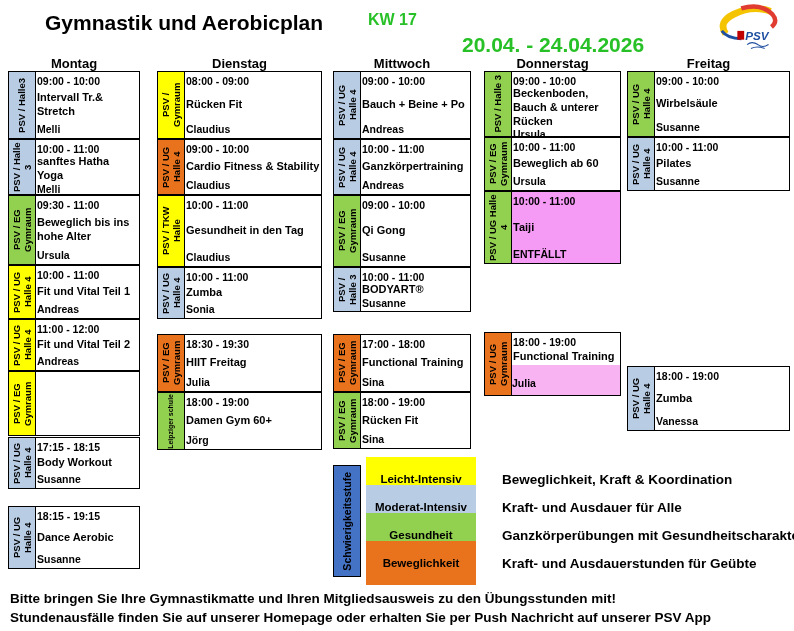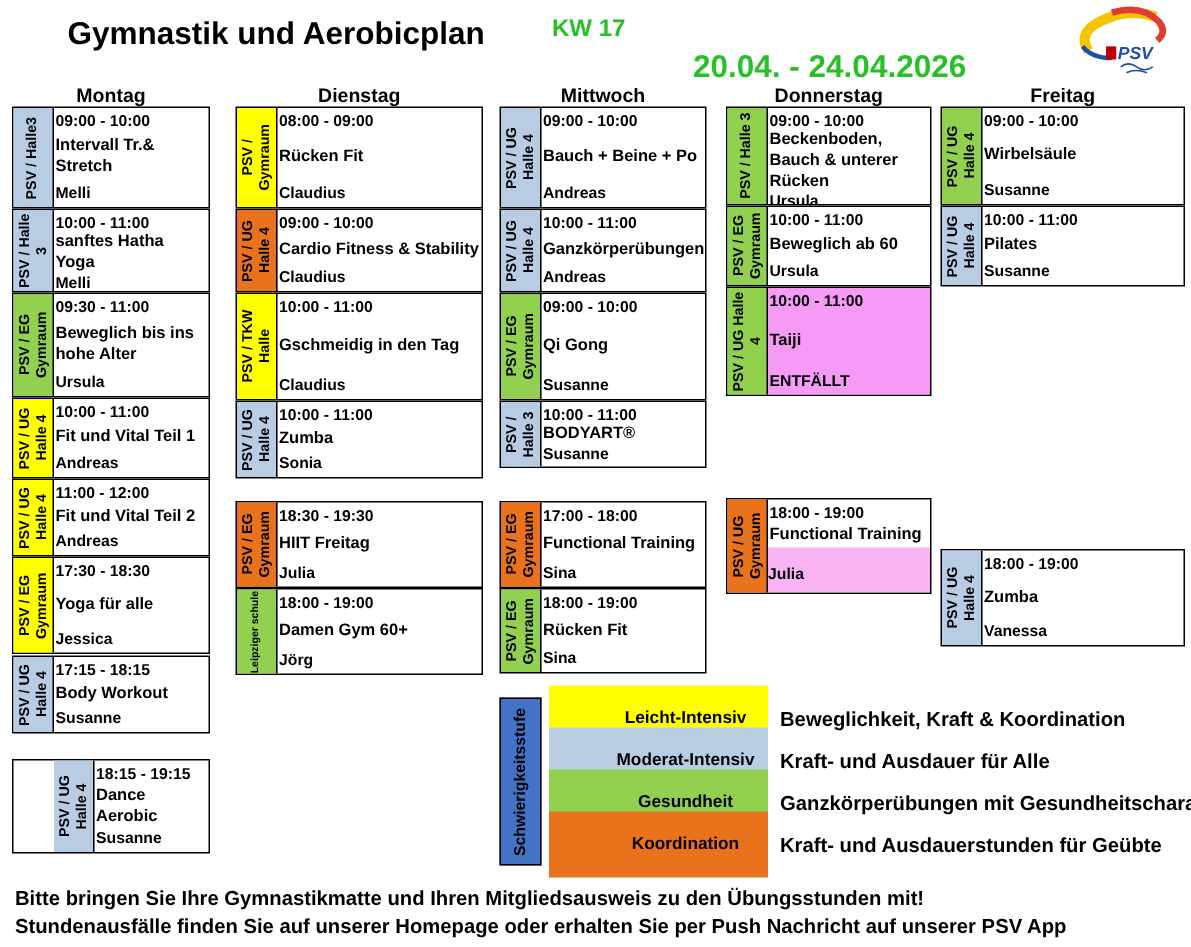--- a/index.html
+++ b/index.html
@@ -35,26 +35,26 @@
   .trainer-pink .trainer{background:#f7b3f2;margin:0 -1px -3px;padding:12px 0 6px;}
 
   
   .legend{position:absolute;left:333px;top:465px;}
   .legend-bar{position:absolute;left:0;top:0;width:28px;height:112px;background:#4472c4;
               border:1.6px solid #000;box-sizing:border-box;display:flex;align-items:center;justify-content:center;}
   .legend-bar span{writing-mode:vertical-rl;transform:rotate(180deg);font-weight:bold;font-size:10.5px;}
   .legend-rows{position:absolute;left:33px;top:0;}
   .legend-row{display:flex;align-items:center;height:28px;}
   .legend-chip{flex:0 0 110px;width:110px;height:44px;display:flex;align-items:center;justify-content:center;
-               font-weight:bold;font-size:11.5px;padding-left:36px;}
+               font-weight:bold;font-size:11.5px;}
   .chip-leicht{background:#ffff00;}
   .chip-moderat{background:#b8cce4;}
   .chip-gesundheit{background:#92d050;}
   .chip-anspruchsvoll{background:#e8731c;}
-  .legend-desc{padding-left:8px;font-weight:bold;font-size:13.5px;white-space:nowrap;}
+  .legend-desc{padding-left:26px;font-weight:bold;font-size:13.5px;white-space:nowrap;}
 
   
   .footer-line1{position:absolute;left:10px;top:591px;font-weight:bold;font-size:13.5px;white-space:nowrap;}
   .footer-line2{position:absolute;left:10px;top:610px;font-weight:bold;font-size:13.5px;white-space:nowrap;}
 </style>
 </head>
 <body>
 
 <div class="page">
 
@@ -119,37 +119,32 @@
       <div class="cardbody">
           <div class="time">11:00 - 12:00</div>
           <div class="title">Fit und Vital Teil 2</div>
           <div class="trainer">Andreas</div>
         </div>
     </div>
     <div class="card lv-leicht" style="top:314px;height:65px;">
       <div class="side">
           <span>PSV / EG Gymraum</span>
         </div>
-      <div class="cardbody">
-          <div class="time">17:30 - 18:30</div>
-          <div class="title">Yoga für alle</div>
-          <div class="trainer">Jessica</div>
-        </div>
     </div>
     <div class="card lv-moderat" style="top:380px;height:52px;">
       <div class="side">
           <span>PSV / UG Halle 4</span>
         </div>
       <div class="cardbody">
           <div class="time">17:15 - 18:15</div>
           <div class="title">Body Workout</div>
           <div class="trainer">Susanne</div>
         </div>
     </div>
-    <div class="card lv-moderat" style="top:449px;height:63px;padding-left:27px;">
+    <div class="card lv-moderat" style="top:449px;height:63px;">
       <div class="side">
           <span>PSV / UG Halle 4</span>
         </div>
       <div class="cardbody">
           <div class="time">18:15 - 19:15</div>
           <div class="title">Dance Aerobic</div>
           <div class="trainer">Susanne</div>
         </div>
     </div>
   </div>
@@ -175,21 +170,21 @@
           <div class="title">Cardio Fitness &amp; Stability</div>
           <div class="trainer">Claudius</div>
         </div>
     </div>
     <div class="card lv-leicht" style="top:138px;height:72px;">
       <div class="side">
           <span>PSV / TKW Halle</span>
         </div>
       <div class="cardbody">
           <div class="time">10:00 - 11:00</div>
-          <div class="title">Gschmeidig in den Tag</div>
+          <div class="title">Gesundheit in den Tag</div>
           <div class="trainer">Claudius</div>
         </div>
     </div>
     <div class="card lv-moderat" style="top:210px;height:52px;">
       <div class="side">
           <span>PSV / UG Halle 4</span>
         </div>
       <div class="cardbody">
           <div class="time">10:00 - 11:00</div>
           <div class="title">Zumba</div>
@@ -229,21 +224,21 @@
           <div class="title">Bauch + Beine + Po</div>
           <div class="trainer">Andreas</div>
         </div>
     </div>
     <div class="card lv-moderat" style="top:82px;height:56px;">
       <div class="side">
           <span>PSV / UG Halle 4</span>
         </div>
       <div class="cardbody">
           <div class="time">10:00 - 11:00</div>
-          <div class="title">Ganzkörperübungen</div>
+          <div class="title">Ganzkörpertraining</div>
           <div class="trainer">Andreas</div>
         </div>
     </div>
     <div class="card lv-gesundheit" style="top:138px;height:72px;">
       <div class="side">
           <span>PSV / EG Gymraum</span>
         </div>
       <div class="cardbody">
           <div class="time">09:00 - 10:00</div>
           <div class="title">Qi Gong</div>
@@ -371,21 +366,21 @@
       </div>
       <div class="legend-row">
         <div class="legend-chip chip-moderat">Moderat-Intensiv</div>
         <div class="legend-desc">Kraft- und Ausdauer für Alle</div>
       </div>
       <div class="legend-row">
         <div class="legend-chip chip-gesundheit">Gesundheit</div>
         <div class="legend-desc">Ganzkörperübungen mit Gesundheitscharakter</div>
       </div>
       <div class="legend-row">
-        <div class="legend-chip chip-anspruchsvoll">Koordination</div>
+        <div class="legend-chip chip-anspruchsvoll">Beweglichkeit</div>
         <div class="legend-desc">Kraft- und Ausdauerstunden für Geübte</div>
       </div>
     </div>
   </div>
 
   <div class="footer-line1">Bitte bringen Sie Ihre Gymnastikmatte und Ihren Mitgliedsausweis zu den Übungsstunden mit!</div>
   <div class="footer-line2">Stundenausfälle finden Sie auf unserer Homepage oder erhalten Sie per Push Nachricht auf unserer PSV App</div>
 
 </div>
 

